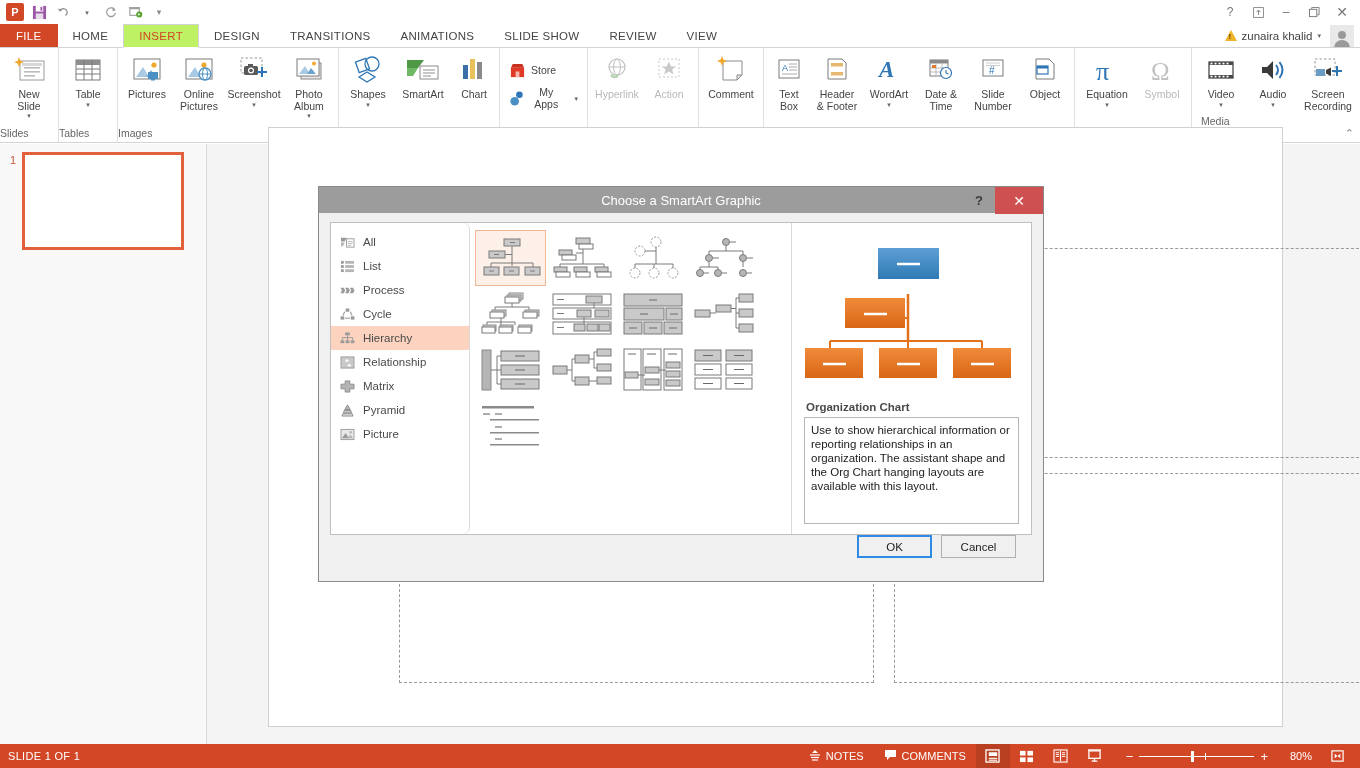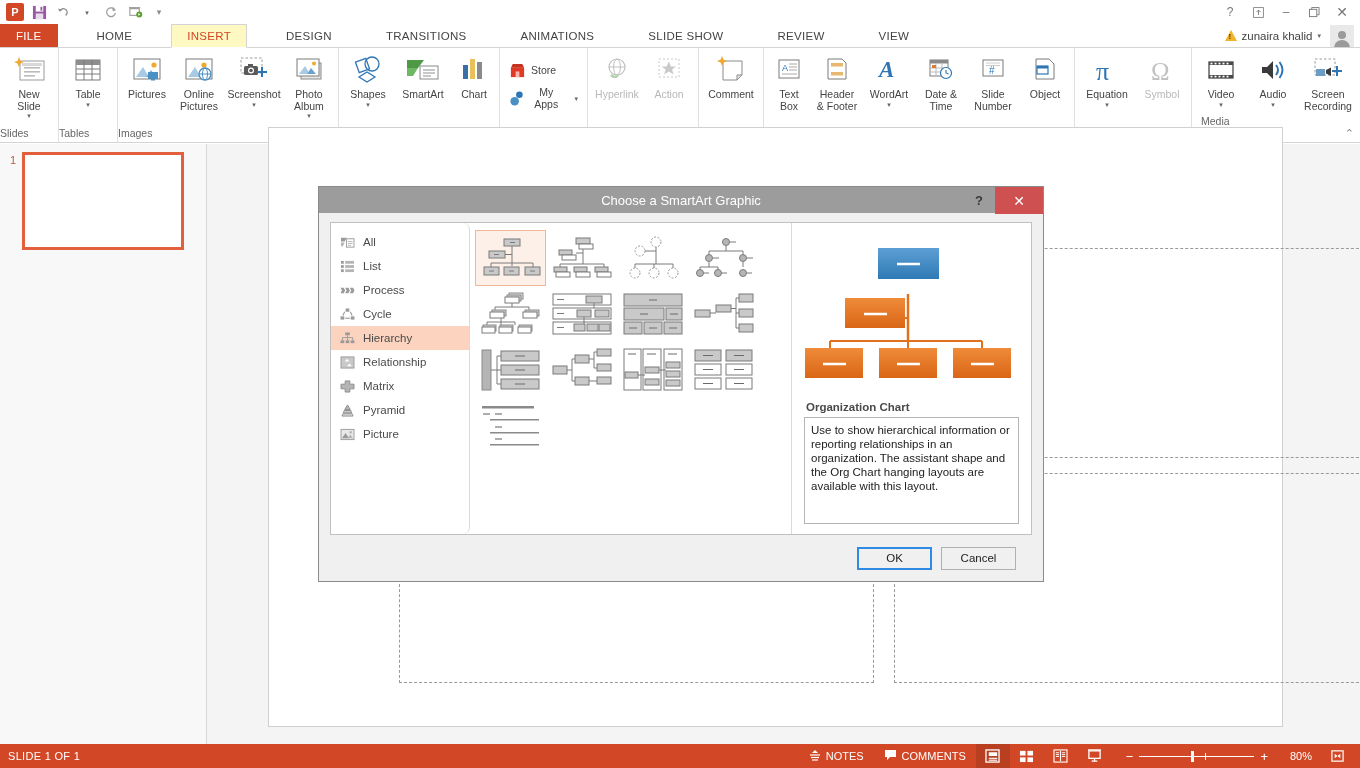--- a/index.html
+++ b/index.html
@@ -43,34 +43,33 @@
     font-size: 12px; color: #777;
   }
   .win-btn.close { font-size: 14px; }
 
   
   .tabrow {
     position: absolute; top: 24px; left: 0; width: 1360px; height: 24px;
     background: #ffffff;
     display: flex; align-items: stretch;
     border-bottom: 1px solid #d4d4d4;
-    gap: 24px;
   }
   .tab-file {
     background: #d24726; color: #fff;
     padding: 0 16px; display: flex; align-items: center;
     font-size: 11.5px; letter-spacing: .3px;
   }
   .tab {
     padding: 0 15px; display: flex; align-items: center;
     font-size: 11.5px; color: #444; letter-spacing: .3px;
   }
   .tab.active {
     color: #d24726;
-    background: #fef9c3;
+    background: #bef264;
     border: 1px solid #d4d4d4; border-bottom: 1px solid #fff;
     margin-bottom: -1px;
   }
   .acct {
     margin-left: auto; display: flex; align-items: center; gap: 5px;
     padding-right: 6px; font-size: 11.5px; color: #444;
   }
   .warn-tri {
     width: 0; height: 0; border-left: 6px solid transparent; border-right: 6px solid transparent;
     border-bottom: 11px solid #f0b429; position: relative;
@@ -235,21 +234,21 @@
   .preview-art { height: 160px; display: flex; align-items: center; justify-content: center; }
   .preview-title {
     font-size: 11.5px; font-weight: bold; color: #4a4a4a;
     padding: 8px 0 4px 2px;
   }
   .preview-desc {
     flex: 1; border: 1px solid #b5b5b5; padding: 5px 6px;
     font-size: 11.5px; color: #222; line-height: 14px;
   }
   .dlg-footer {
-    height: 46px; display: flex; align-items: center; justify-content: flex-end;
+    height: 46px; display: flex; justify-content: flex-end;
     gap: 9px; padding-right: 16px;
   }
   .dbtn {
     width: 75px; height: 23px; background: #f0f0f0; border: 1px solid #b0b0b0;
     font-size: 11.5px; color: #222;
     display: flex; align-items: center; justify-content: center;
   }
   .dbtn.default { border: 2px solid #2e8ae5; }
 </style>
 </head>

